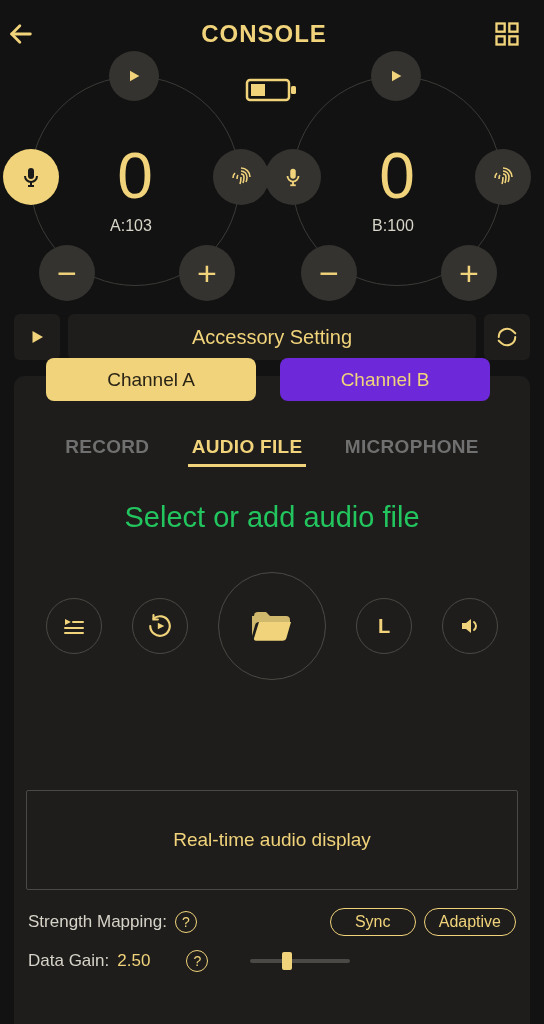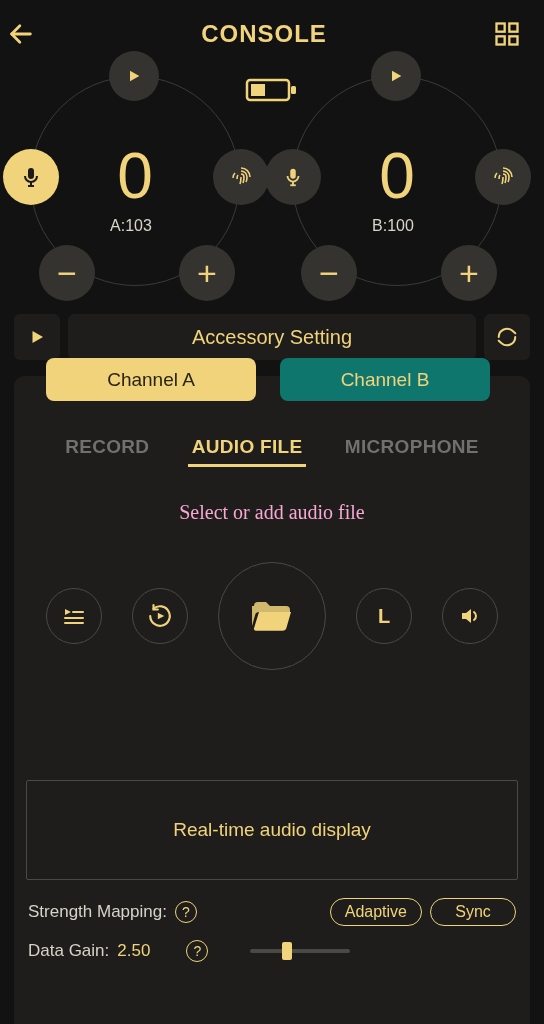--- a/index.html
+++ b/index.html
@@ -129,45 +129,44 @@
     display:flex; gap:24px;
   }
   .chan-tab {
     width:210px; height:43px;
     border-radius:8px;
     display:flex; align-items:center; justify-content:center;
     font-size:19px;
     cursor:pointer;
   }
   .chan-tab.active { background: var(--accent); color:#2a2417; font-weight:500;}
-  .chan-tab.inactive { background: #0f766e; color: var(--accent); }
+  .chan-tab.inactive { background: #6d28d9; color: var(--accent); }
   .mode-tabs {
     display:flex;
     justify-content:space-around;
     margin-top:52px;
     padding: 0 30px;
   }
   .mode-tab {
     font-size:19px;
     font-weight:600;
     letter-spacing:0.3px;
     padding: 8px 4px 6px 4px;
     cursor:pointer;
     color: var(--text-faint);
   }
   .mode-tab.active {
     color: var(--accent);
     border-bottom: 3px solid var(--accent);
   }
   .prompt {
     text-align:center;
-    font-size:20px;
-    color:#f9a8d4;
+    font-size:29px;
+    color:#22c55e;
     margin-top:34px;
-    font-family:Liberation Serif, serif;
   }
   .action-row {
     display:flex;
     justify-content:center;
     align-items:center;
     gap:30px;
     margin-top:38px;
   }
   .rbtn {
     width:56px; height:56px;
@@ -387,22 +386,22 @@
       </svg>
     </div>
   </div>
 
   <div class="rt-box">Real-time audio display</div>
 
   <div class="setting-row">
     <span class="label">Strength Mapping:</span>
     <span class="help">?</span>
     <span class="spacer"></span>
+    <span class="pill" style="width:86px">Sync</span>
     <span class="pill">Adaptive</span>
-    <span class="pill" style="width:86px">Sync</span>
   </div>
 
   <div class="setting-row" style="margin-top:14px">
     <span class="label">Data Gain:</span>
       <span class="val">2.50</span>
     <span style="width:20px"></span>
     <span class="help">?</span>
     <span style="width:26px"></span>
     <div class="slider-track">
       <div class="slider-thumb"></div>

